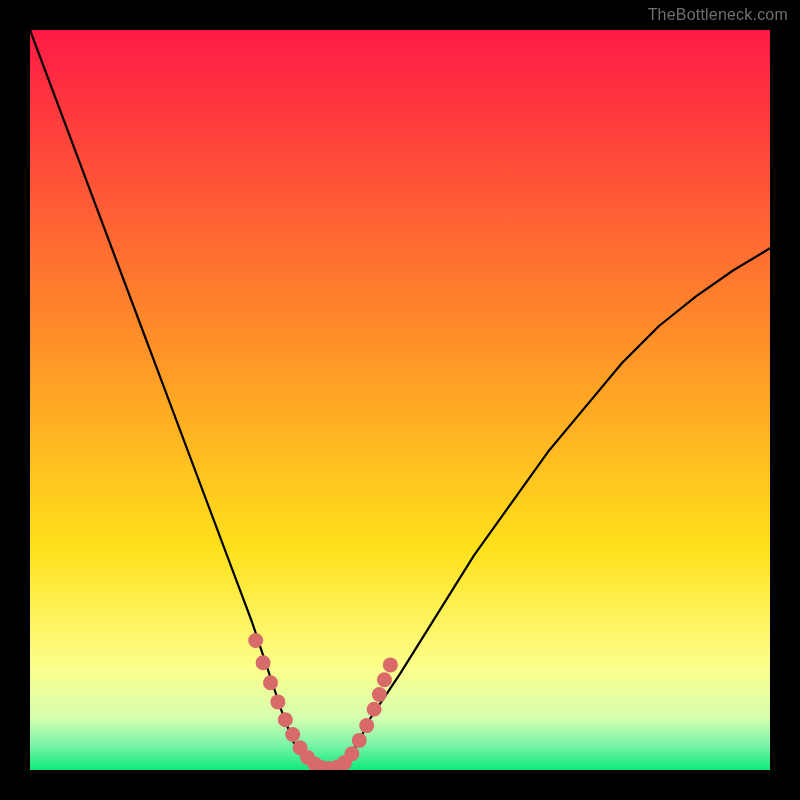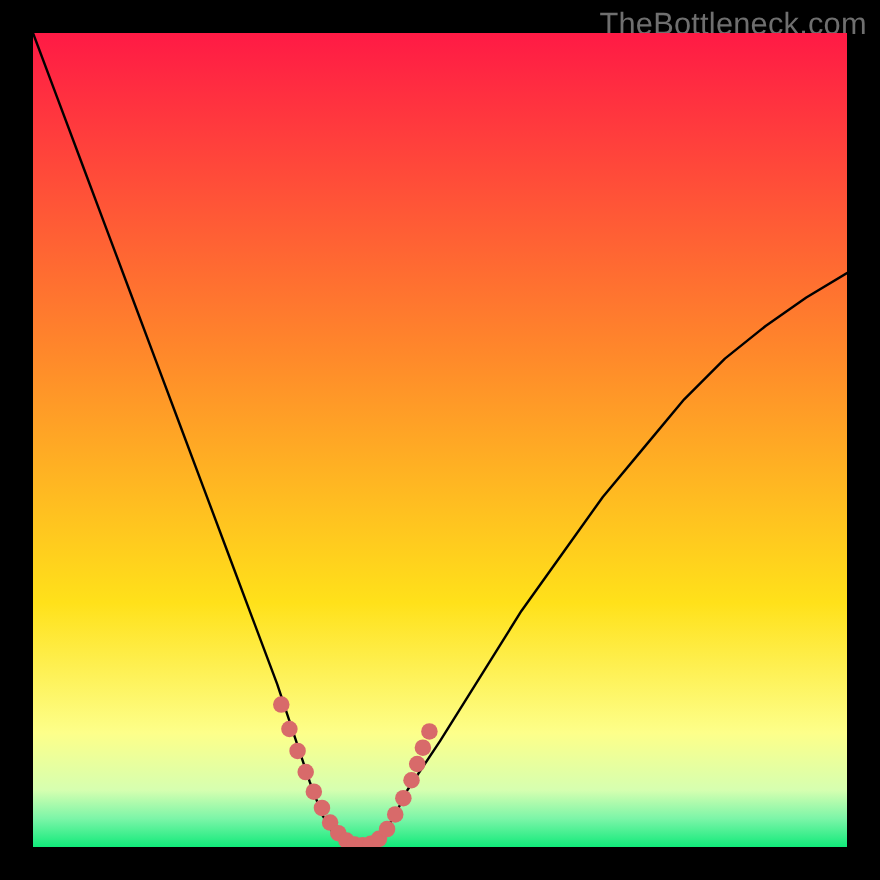--- a/index.html
+++ b/index.html
@@ -23,21 +23,21 @@
     top: 30px;
     width: 740px;
     height: 740px;
     
   }
   .watermark {
     position: absolute;
     top: 6px;
     right: 12px;
     color: #6f6f6f;
-    font-size: 28px;
+    font-size: 16px;
     font-weight: 400;
     letter-spacing: 0.2px;
     user-select: none;
   }
 </style>
 </head>
 <body>
 
 <div class="stage">
   <div class="watermark">TheBottleneck.com</div>

